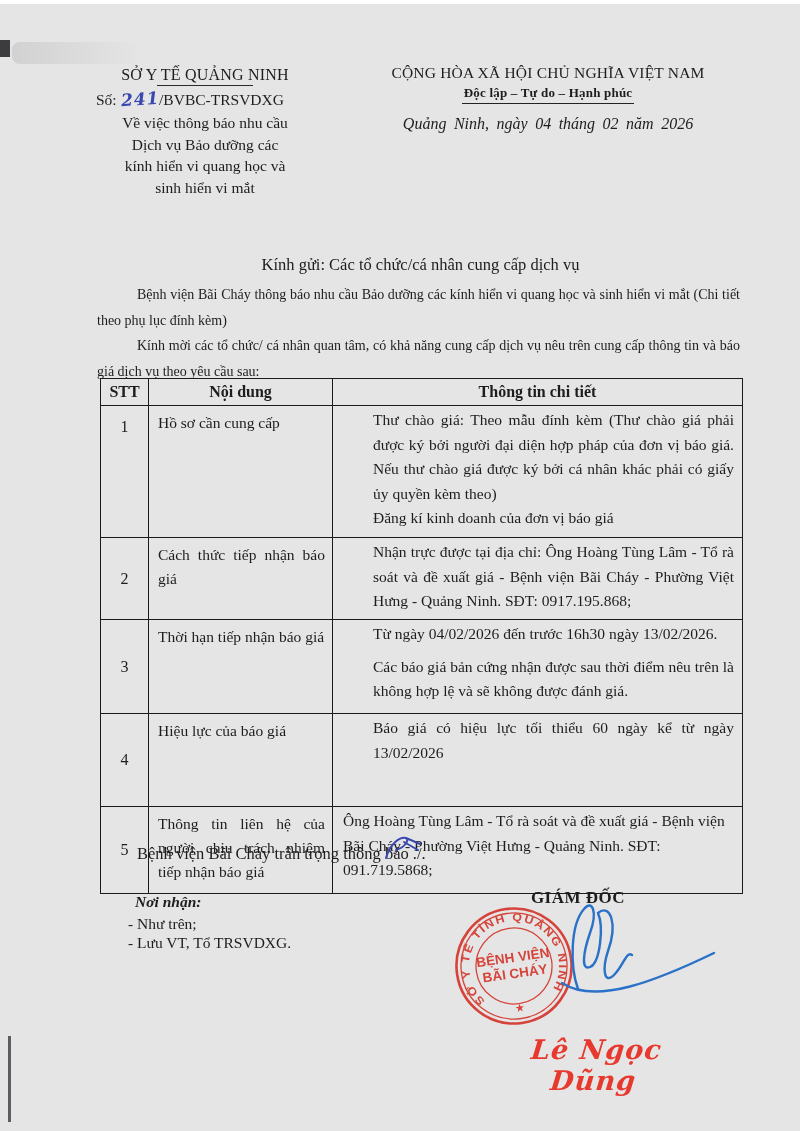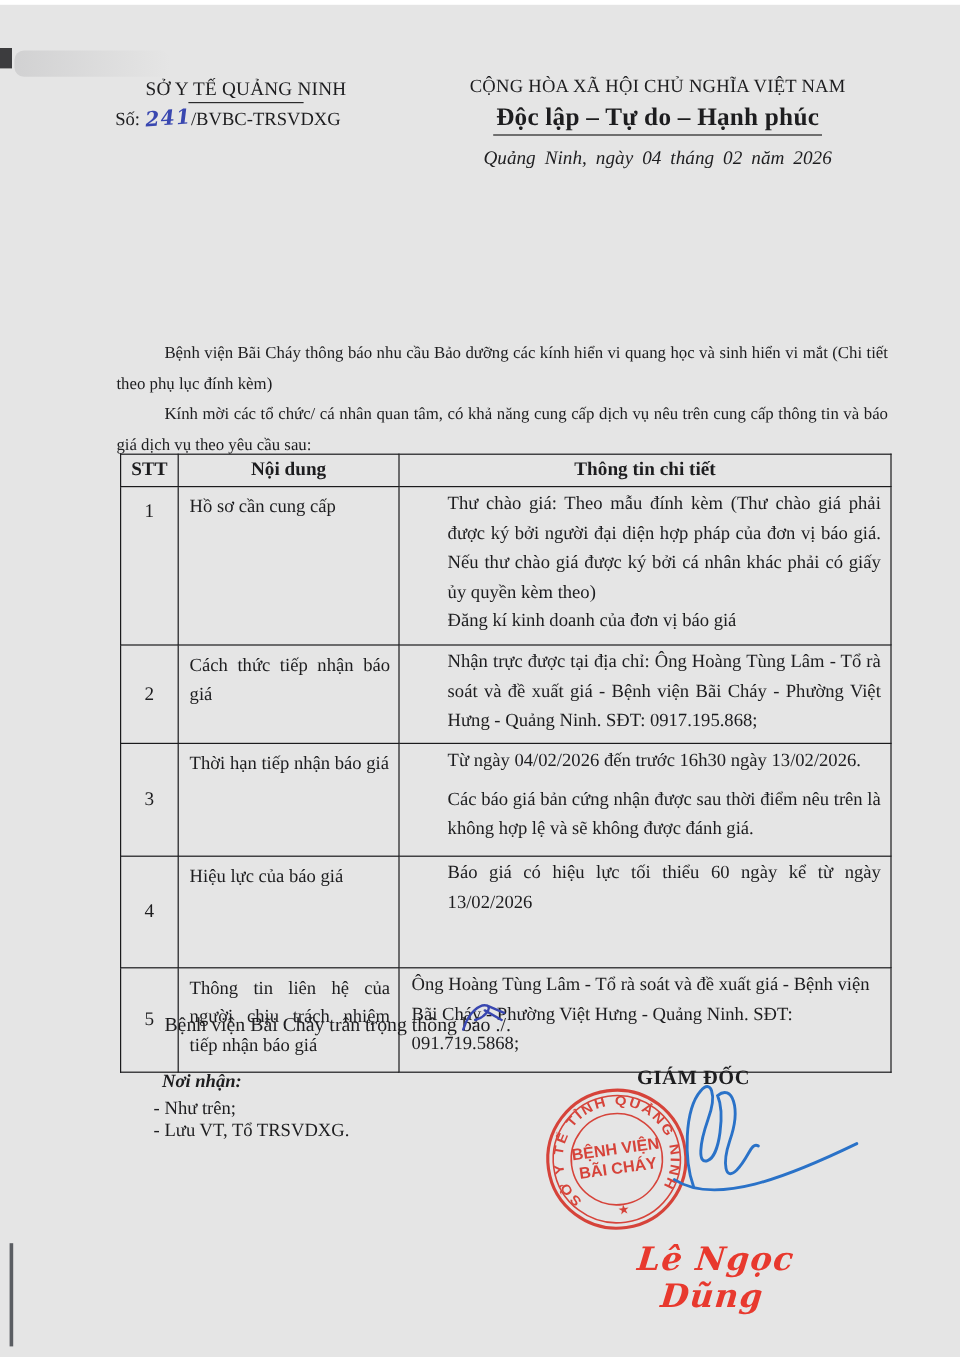--- a/index.html
+++ b/index.html
@@ -20,21 +20,21 @@
   .hdr-left .org  { font-size:16px; font-weight:bold; margin-top:2px; letter-spacing:.2px; }
   .org-underline  { width:96px; border-bottom:1.6px solid #2a2a2c; margin:1px auto 3px auto; }
   .doc-no { font-size:15.5px; text-align:left; padding-left:4px; white-space:nowrap; }
   .doc-no .hand { font-family:"DejaVu Serif", serif; font-style:italic; font-weight:bold;
     color:#3947b0; font-size:17px; display:inline-block; transform:rotate(-4deg); letter-spacing:1px; }
   .subject { font-size:15.5px; line-height:21.5px; margin-top:3px; }
 
   
   .hdr-right { position:absolute; left:352px; top:60px; width:392px; text-align:center; }
   .hdr-right .national { font-size:15.5px; font-weight:normal; letter-spacing:.2px; }
-  .hdr-right .motto { display:inline-block; font-size:21px; font-weight:bold;
+  .hdr-right .motto { display:inline-block; font-size:13px; font-weight:bold;
     border-bottom:1.7px solid #222; padding:0 2px 2px 2px; margin-top:3px; letter-spacing:.2px; }
   .hdr-right .dateline { font-style:italic; font-size:16px; margin-top:11px; word-spacing:3.5px; }
 
   
   .salutation { position:absolute; left:100px; top:251px; width:641px; text-align:center; font-size:16.5px; }
   .paras { position:absolute; left:97px; top:278px; width:643px; font-size:14px;
     line-height:25.5px; text-align:justify; }
   .paras p { margin:0; text-indent:40px; }
 
   
@@ -79,28 +79,35 @@
   <div class="smudge-top-left"></div>
   <div class="scan-line-bottom"></div>
 
   <div class="hdr-left">
     <div class="dept">SỞ Y TẾ QUẢNG NINH</div>
     <div class="org-underline"></div>
     <div class="doc-no">
       <span>Số:</span>
       <span class="hand">241</span><span>/BVBC-TRSVDXG</span>
     </div>
+    <div class="subject">
+      <div>Về việc thông báo nhu cầu</div>
+      <div>Dịch vụ Bảo dưỡng các</div>
+      <div>kính hiển vi quang học và</div>
+      <div>sinh hiển vi mắt</div>
+    </div>
   </div>
 
   <div class="hdr-right">
     <div class="national">CỘNG HÒA XÃ HỘI CHỦ NGHĨA VIỆT NAM</div>
     <div><span class="motto">Độc lập – Tự do – Hạnh phúc</span></div>
     <div class="dateline">Quảng Ninh, ngày 04 tháng 02 năm 2026</div>
   </div>
 
+  <div class="salutation">Kính gửi: Các tổ chức/cá nhân cung cấp dịch vụ</div>
   <div class="paras">
     <p>Bệnh viện Bãi Cháy thông báo nhu cầu Bảo dưỡng các kính hiển vi quang học và sinh hiển vi mắt (Chi tiết theo phụ lục đính kèm)</p>
     <p>Kính mời các tổ chức/ cá nhân quan tâm, có khả năng cung cấp dịch vụ nêu trên cung cấp thông tin và báo giá dịch vụ theo yêu cầu sau:</p>
   </div>
 
   <table class="quote">
     <colgroup>
         <col class="c-stt">
         <col class="c-label">
         <col class="c-detail">

